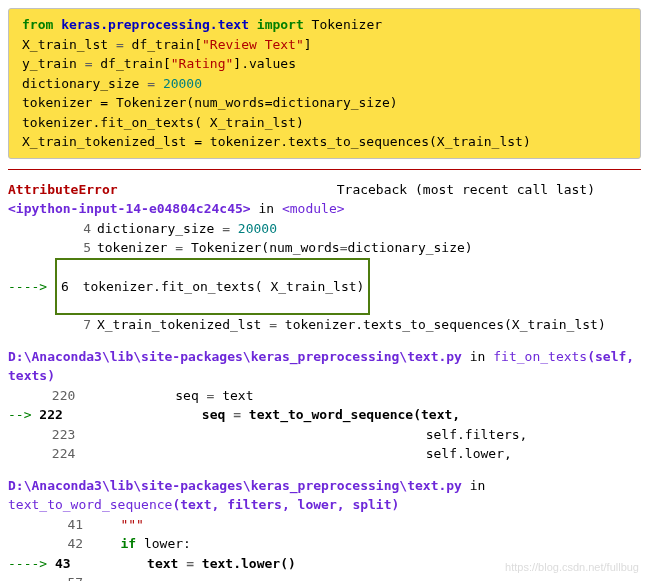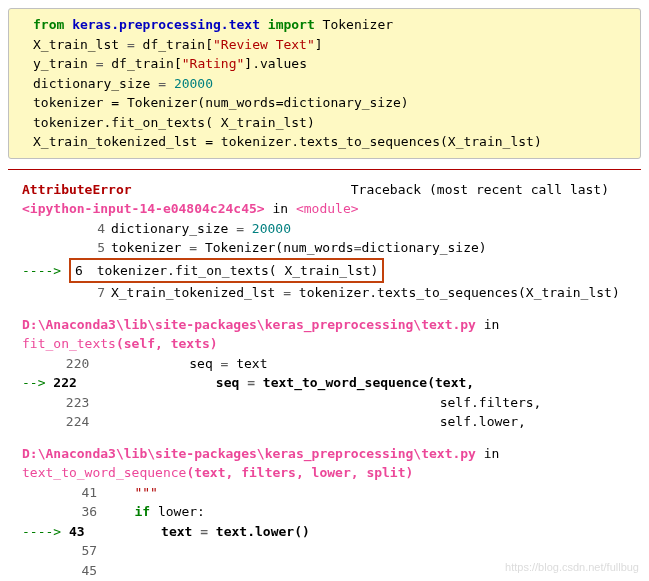--- a/index.html
+++ b/index.html
@@ -7,39 +7,39 @@
     padding: 8px;
     font-family: Consolas, "DejaVu Sans Mono", monospace;
     font-size: 13px;
     line-height: 1.5;
     background: #fff;
     color: #000;
     width: 649px;
     box-sizing: border-box;
   }
   .code-cell {
-    background: #fef9c3;
+    background: #fde047;
     border: 1px solid #c0c0c0;
-    padding: 6px 24px;
+    padding: 6px 13px;
     margin-bottom: 10px;
     border-radius: 3px;
   }
   .kw { color: #007f00; font-weight: bold; }
   .mod { color: #0000c0; font-weight: bold; }
   .str { color: #b00000; }
   .num { color: #007f7f; }
   .op { color: #606060; }
   hr.sep { border: none; border-top: 1px solid #b00000; margin: 6px 0 10px 0; }
   .err { color: #b00000; font-weight: bold; }
   .normal { color: #000; font-weight: normal; }
-  .link { color: #ec4899; }
+  .link { color: #6d28d9; }
   .arrow { color: #007f00; }
   .lineno { color: #606060; display:inline-block; width:36px; text-align:right; margin-right:6px; }
-  .redbox { border: 2px solid #c2410c; padding: 1px 4px; display:inline-block; }
-  .tb-block { margin: 4px 0 12px 14px; }
+  .redbox { border: 2px solid #4d7c0f; padding: 17px 4px; display:inline-block; }
+  .tb-block { margin: 4px 0 12px 0; }
   pre { margin: 0; font-family: inherit; white-space: pre-wrap; }
   .watermark { position:absolute; right:10px; bottom:6px; color:#dcdcdc; font-family: Arial,sans-serif; font-size:11px; pointer-events:none; }
 </style>
 </head>
 <body>
 
 <div class="code-cell">
 <pre><span class="kw">from</span> <span class="mod">keras.preprocessing.text</span> <span class="kw">import</span> <span>Tokenizer</span></pre>
 <pre><span>X_train_lst</span> <span class="op">=</span> <span>df_train[</span><span class="str">"Review Text"</span><span>]</span></pre>
 <pre><span>y_train</span> <span class="op">=</span> <span>df_train[</span><span class="str">"Rating"</span><span>].values</span></pre>
@@ -64,19 +64,19 @@
 <pre><span class="link" style="font-weight:bold">D:\Anaconda3\lib\site-packages\keras_preprocessing\text.py</span><span> in </span><span class="link">fit_on_texts</span><span class="link" style="font-weight:bold">(self, texts)</span></pre>
 <pre>    <span class="lineno">220</span><span>            seq </span><span class="op">= </span><span>text</span></pre>
 <pre><span class="arrow">--&gt; </span><span class="lineno" style="width:auto;font-weight:bold;color:#000">222</span> <span style="font-weight:bold"><span>                seq </span><span class="op">= </span><span>text_to_word_sequence(text,</span></span></pre>
 <pre>    <span class="lineno">223</span><span>                                            self.filters,</span></pre>
 <pre>    <span class="lineno">224</span><span>                                            self.lower,</span></pre>
 </div>
 
 <div class="tb-block">
 <pre><span class="link" style="font-weight:bold">D:\Anaconda3\lib\site-packages\keras_preprocessing\text.py</span><span> in </span><span class="link">text_to_word_sequence</span><span class="link" style="font-weight:bold">(text, filters, lower, split)</span></pre>
 <pre>     <span class="lineno">41</span><span class="str">    """</span></pre>
-<pre>     <span class="lineno">36</span><span class="kw">    if</span><span> lower:</span></pre>
+<pre>     <span class="lineno">42</span><span class="kw">    if</span><span> lower:</span></pre>
 <pre><span class="arrow">----&gt; </span><span class="lineno" style="width:auto;font-weight:bold;color:#000">43</span> <span style="font-weight:bold"><span>        text </span><span class="op">= </span><span>text.</span><span>lower()</span></span></pre>
 <pre>     <span class="lineno">57</span></pre>
 <pre>     <span class="lineno">45</span></pre>
 </div>
 
 <div class="watermark">https://blog.csdn.net/fullbug</div>
 
 </body></html>

